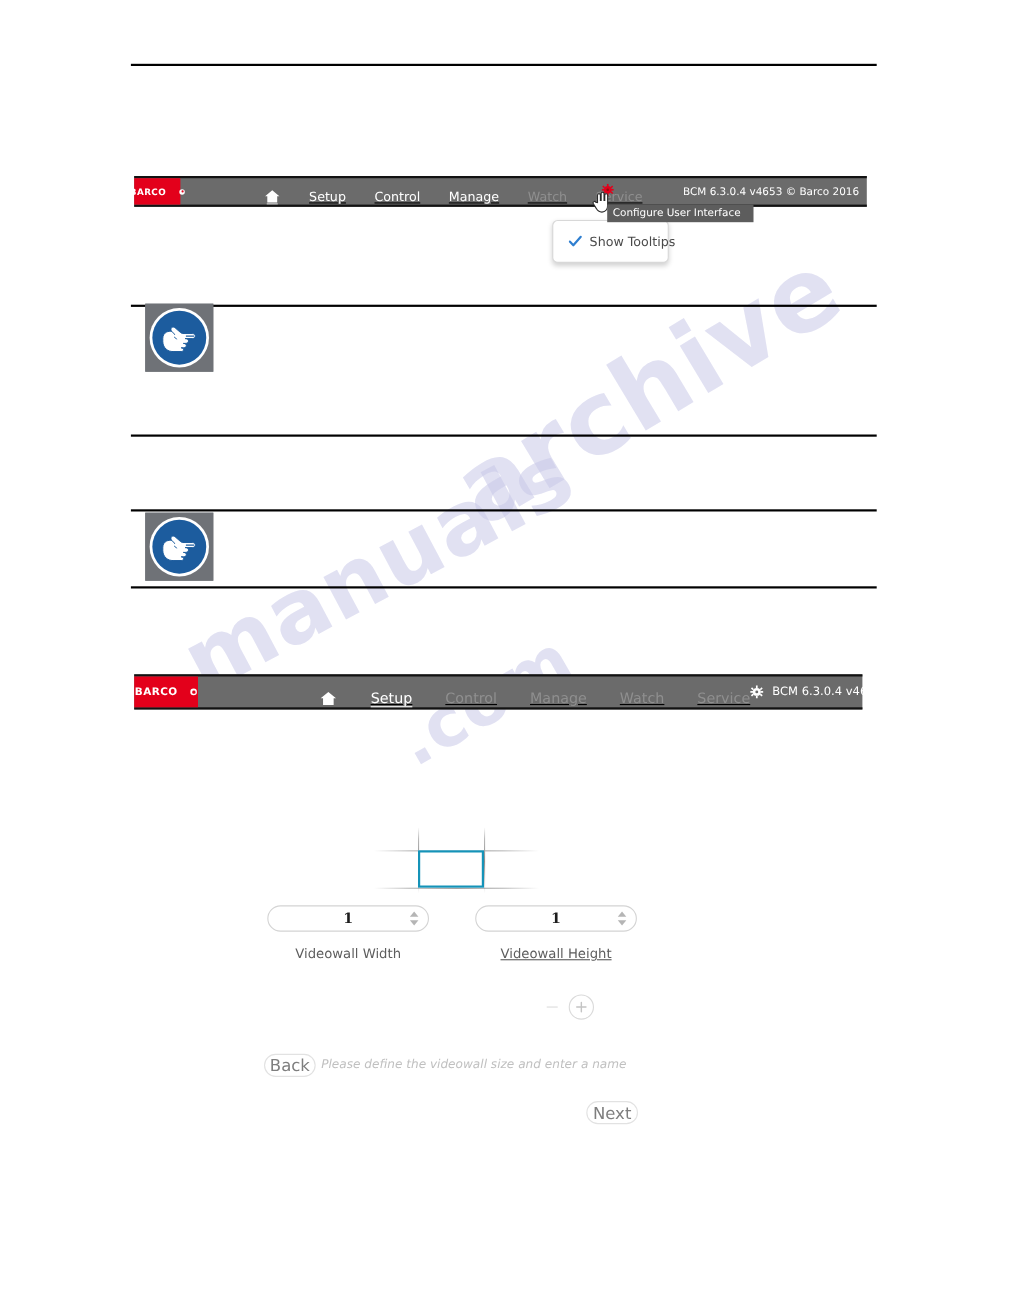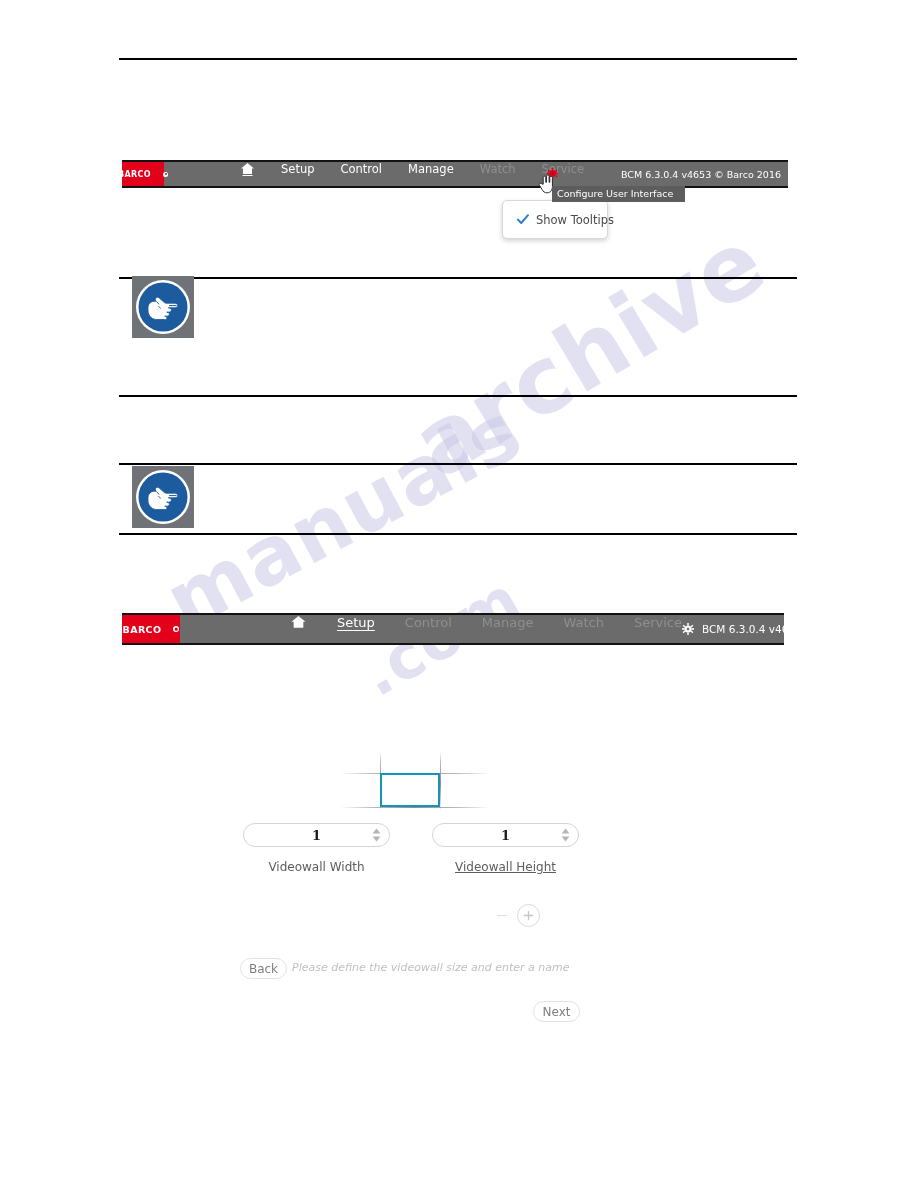--- a/index.html
+++ b/index.html
@@ -77,22 +77,23 @@
     display:inline-block; border-radius: 50%;
     background: #ffffff;
     position: relative;
   }
   .barco-dot::after{
     content:""; position:absolute; left:50%; top:50%;
     transform: translate(-50%,-50%);
     background:#e3001b; border-radius:50%;
   }
   .nav {
-    display: flex; align-items: flex-start;
+    display: flex; align-items: flex-end;
     flex: 1 1 auto;
+    text-decoration: underline;
   }
   .nav-item {
     color: #ffffff;
     white-space: nowrap;
     position: relative;
   }
   .nav-item.dim { color: #8f8f8f; }
   .nav-item.active-ul { text-decoration: underline; text-underline-offset: 3px; }
   .home-icon svg { display:block; }
   .version {
@@ -243,21 +244,21 @@
   .add-btn svg { display:block; }
 
   .pill-btn {
     position: absolute;
     height: 21px;
     border: 1px solid #e2e2e2;
     border-radius: 11px;
     background: #ffffff;
     display:flex; align-items:center; justify-content:center;
     font-family: "DejaVu Sans", sans-serif;
-    font-size: 12px;
+    font-size: 15px;
     color: #7e7e7e;
   }
   #back-btn { left: 240px; top: 958px; width: 47px; }
   #next-btn { left: 533px; top: 993px; width: 47px; margin-top: 8px; }
   .hint-text {
     position: absolute;
     left: 292px; top: 961px; width: 236px;
     text-align: center;
     font-family: "DejaVu Sans", sans-serif;
     font-style: italic;

